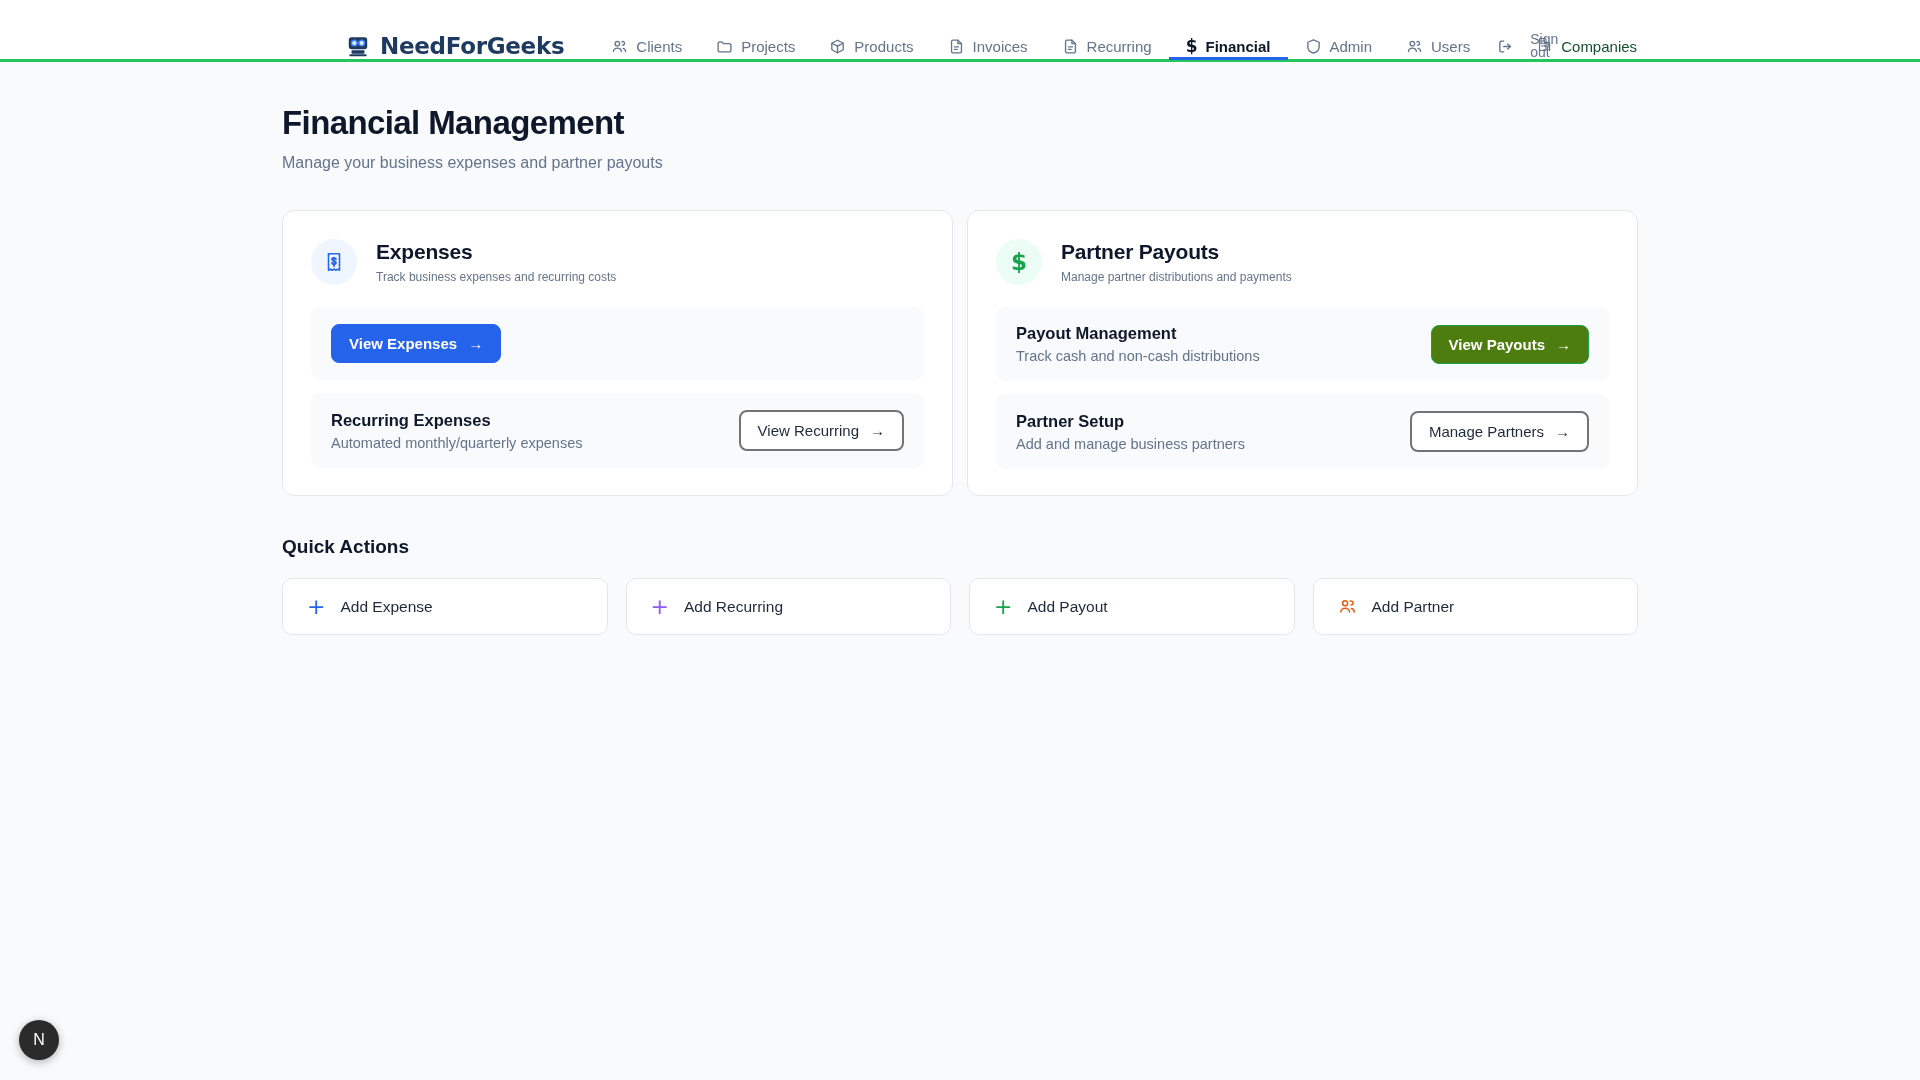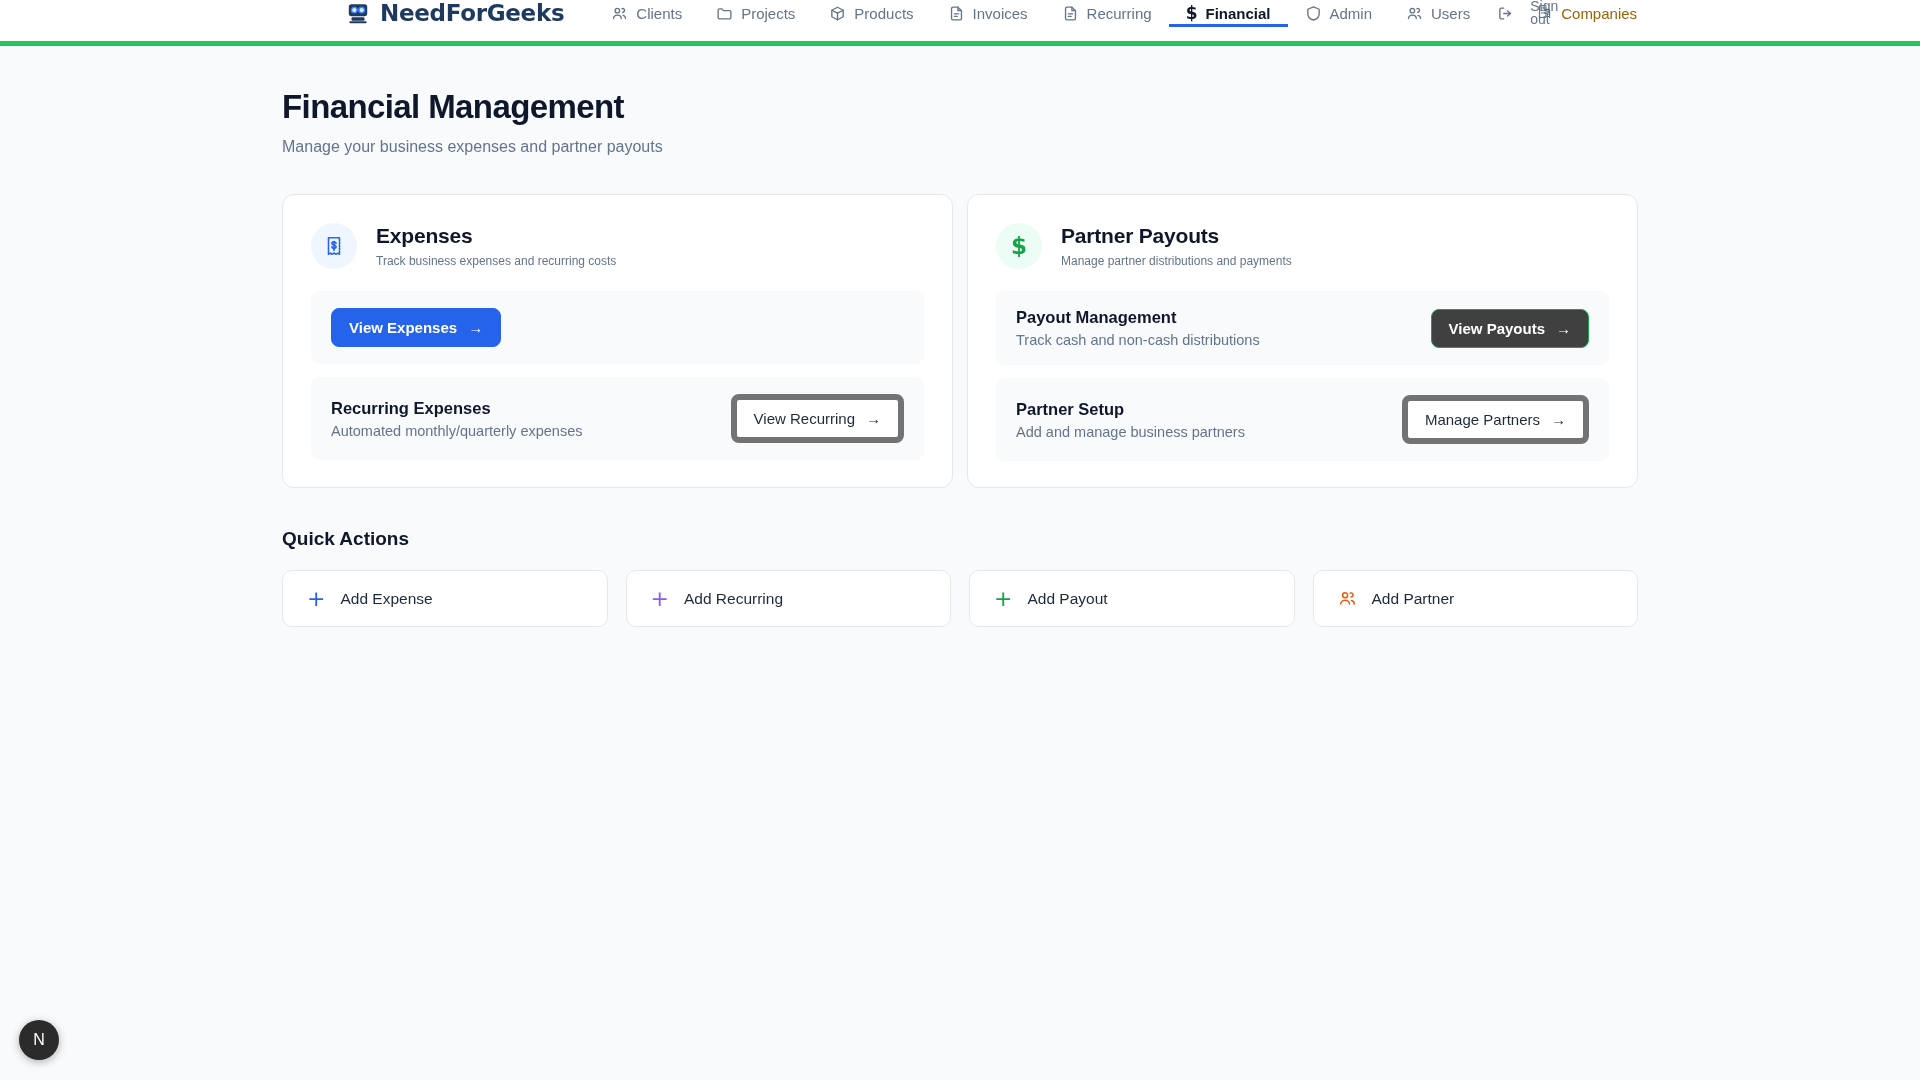--- a/index.html
+++ b/index.html
@@ -13,25 +13,25 @@
 
   body {
     font-family: "Liberation Sans", sans-serif;
     background: #f8fafc;
     color: #1e293b;
     -webkit-font-smoothing: antialiased;
   }
 
   
   .topbar {
-    height: 46px;
+    height: 62px;
     background: #ffffff;
-    border-bottom: 5px solid #22c55e;
-    display: flex;
-    align-items: flex-start;
+    border-bottom: 3px solid #22c55e;
+    display: flex;
+    align-items: flex-end;
     position: relative;
   }
   .nav-inner {
     display: flex;
     align-items: stretch;
     margin-left: 345px;
     gap: 0;
   }
   .brand {
     display: flex;
@@ -104,21 +104,21 @@
     line-height: 13px;
     color: #64748b;
     z-index: 3;
     pointer-events: none;
   }
   .companies-item {
     display: flex;
     align-items: center;
     gap: 8px;
     font-size: 15px;
-    color: #a16207;
+    color: #14532d;
     white-space: nowrap;
     padding-left: 6px;
   }
 
   
   .page {
     padding: 42px 0 0 0;
   }
   .container {
     width: 1356px;
@@ -210,22 +210,22 @@
     gap: 11px;
     font-size: 15px;
     border-radius: 8px;
     padding: 11px 17px;
     cursor: pointer;
     white-space: nowrap;
     font-family: "Liberation Sans", sans-serif;
     line-height: 1;
   }
   .btn-blue { background: #2563eb; color: #ffffff; border: 1px solid #2563eb; font-weight: bold; }
-  .btn-green { background: #404040; color: #ffffff; border: 1px solid #16a34a; font-weight: bold; }
-  .btn-ghost { background: #ffffff; color: #1e293b; border: 6px solid #737373; }
+  .btn-green { background: #4d7c0f; color: #ffffff; border: 1px solid #16a34a; font-weight: bold; }
+  .btn-ghost { background: #ffffff; color: #1e293b; border: 2px solid #737373; }
   .btn .arrow { font-size: 15px; line-height: 1; }
 
   
   .qa-title {
     margin-top: 40px;
     font-size: 19px;
     font-weight: bold;
     color: #0f172a;
   }
   .qa-grid {

